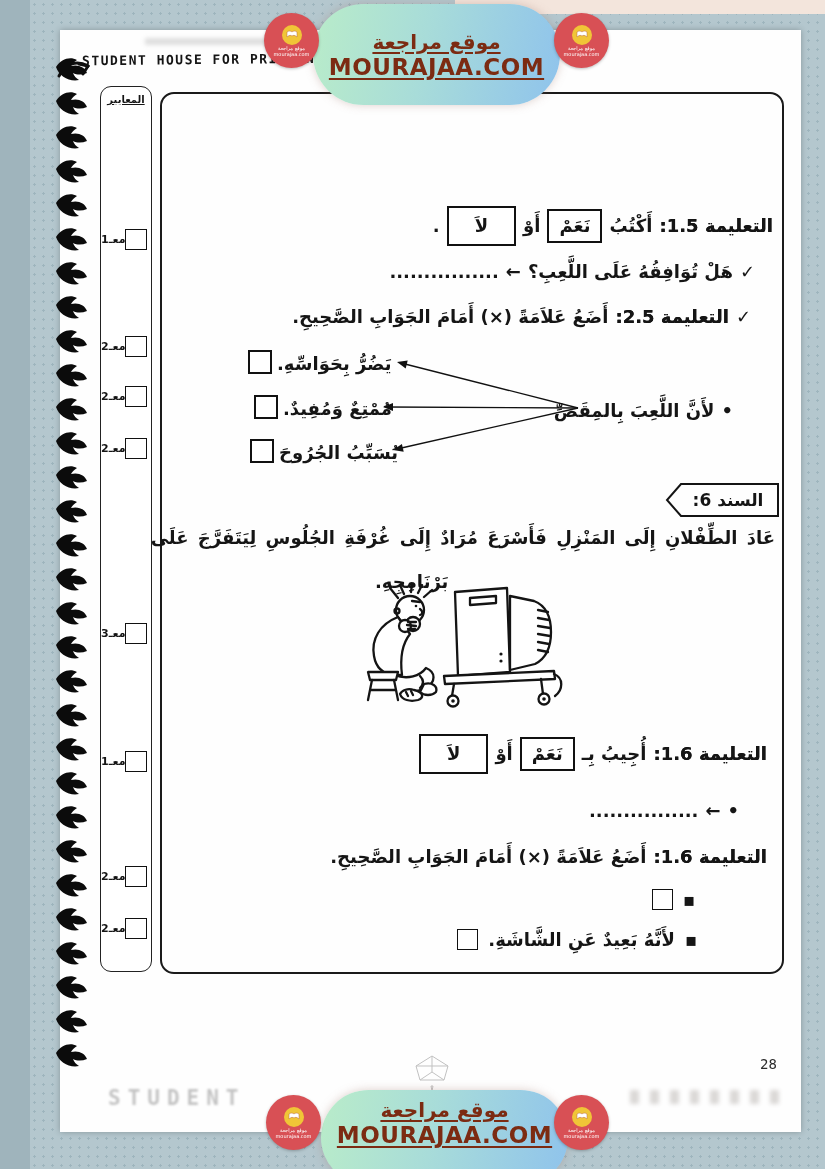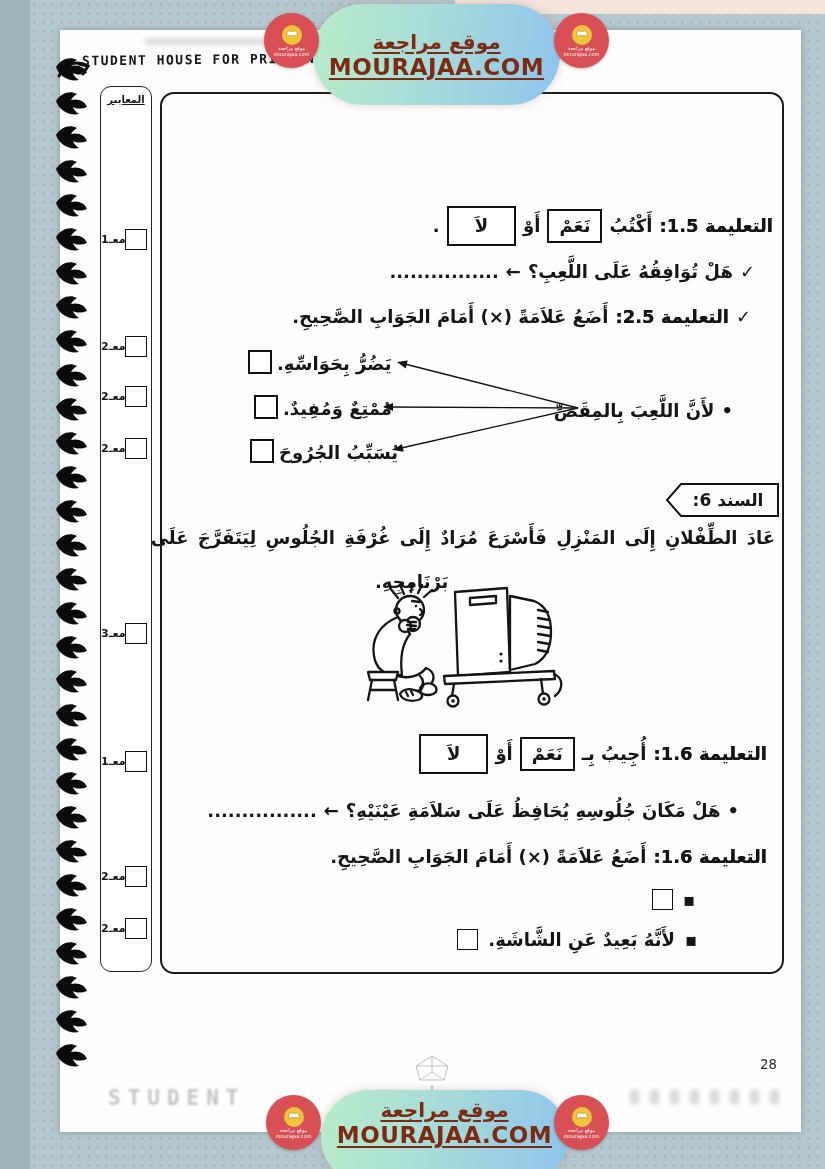--- a/index.html
+++ b/index.html
@@ -380,21 +380,20 @@
   <div class="abs row" style="top:734px; right:88px;">
     <span class="ar lbl">التعليمة 1.6:</span>
     <span class="ar">أُجِيبُ بِـ</span>
     <span class="ar abox">نَعَمْ</span>
     <span class="ar">أَوْ</span>
     <span class="ar abox abox-lg">لاَ</span>
   </div>
 
   <div class="abs row" style="top:797px; right:116px;">
     <span class="ar">•</span>
-    <span class="ar">هَلْ مَكَانَ جُلُوسِهِ يُحَافِظُ عَلَى سَلاَمَةِ عَيْنَيْهِ؟</span>
     <span class="ar">←</span>
     <span class="ar">................</span>
   </div>
 
   <div class="abs row" style="top:843px; right:88px;">
     <span class="ar lbl">التعليمة 1.6:</span>
     <span class="ar">أَضَعُ عَلاَمَةً (×) أَمَامَ الجَوَابِ الصَّحِيحِ.</span>
   </div>
 
   <div class="abs row" style="top:886px; right:160px; gap:10px;">

